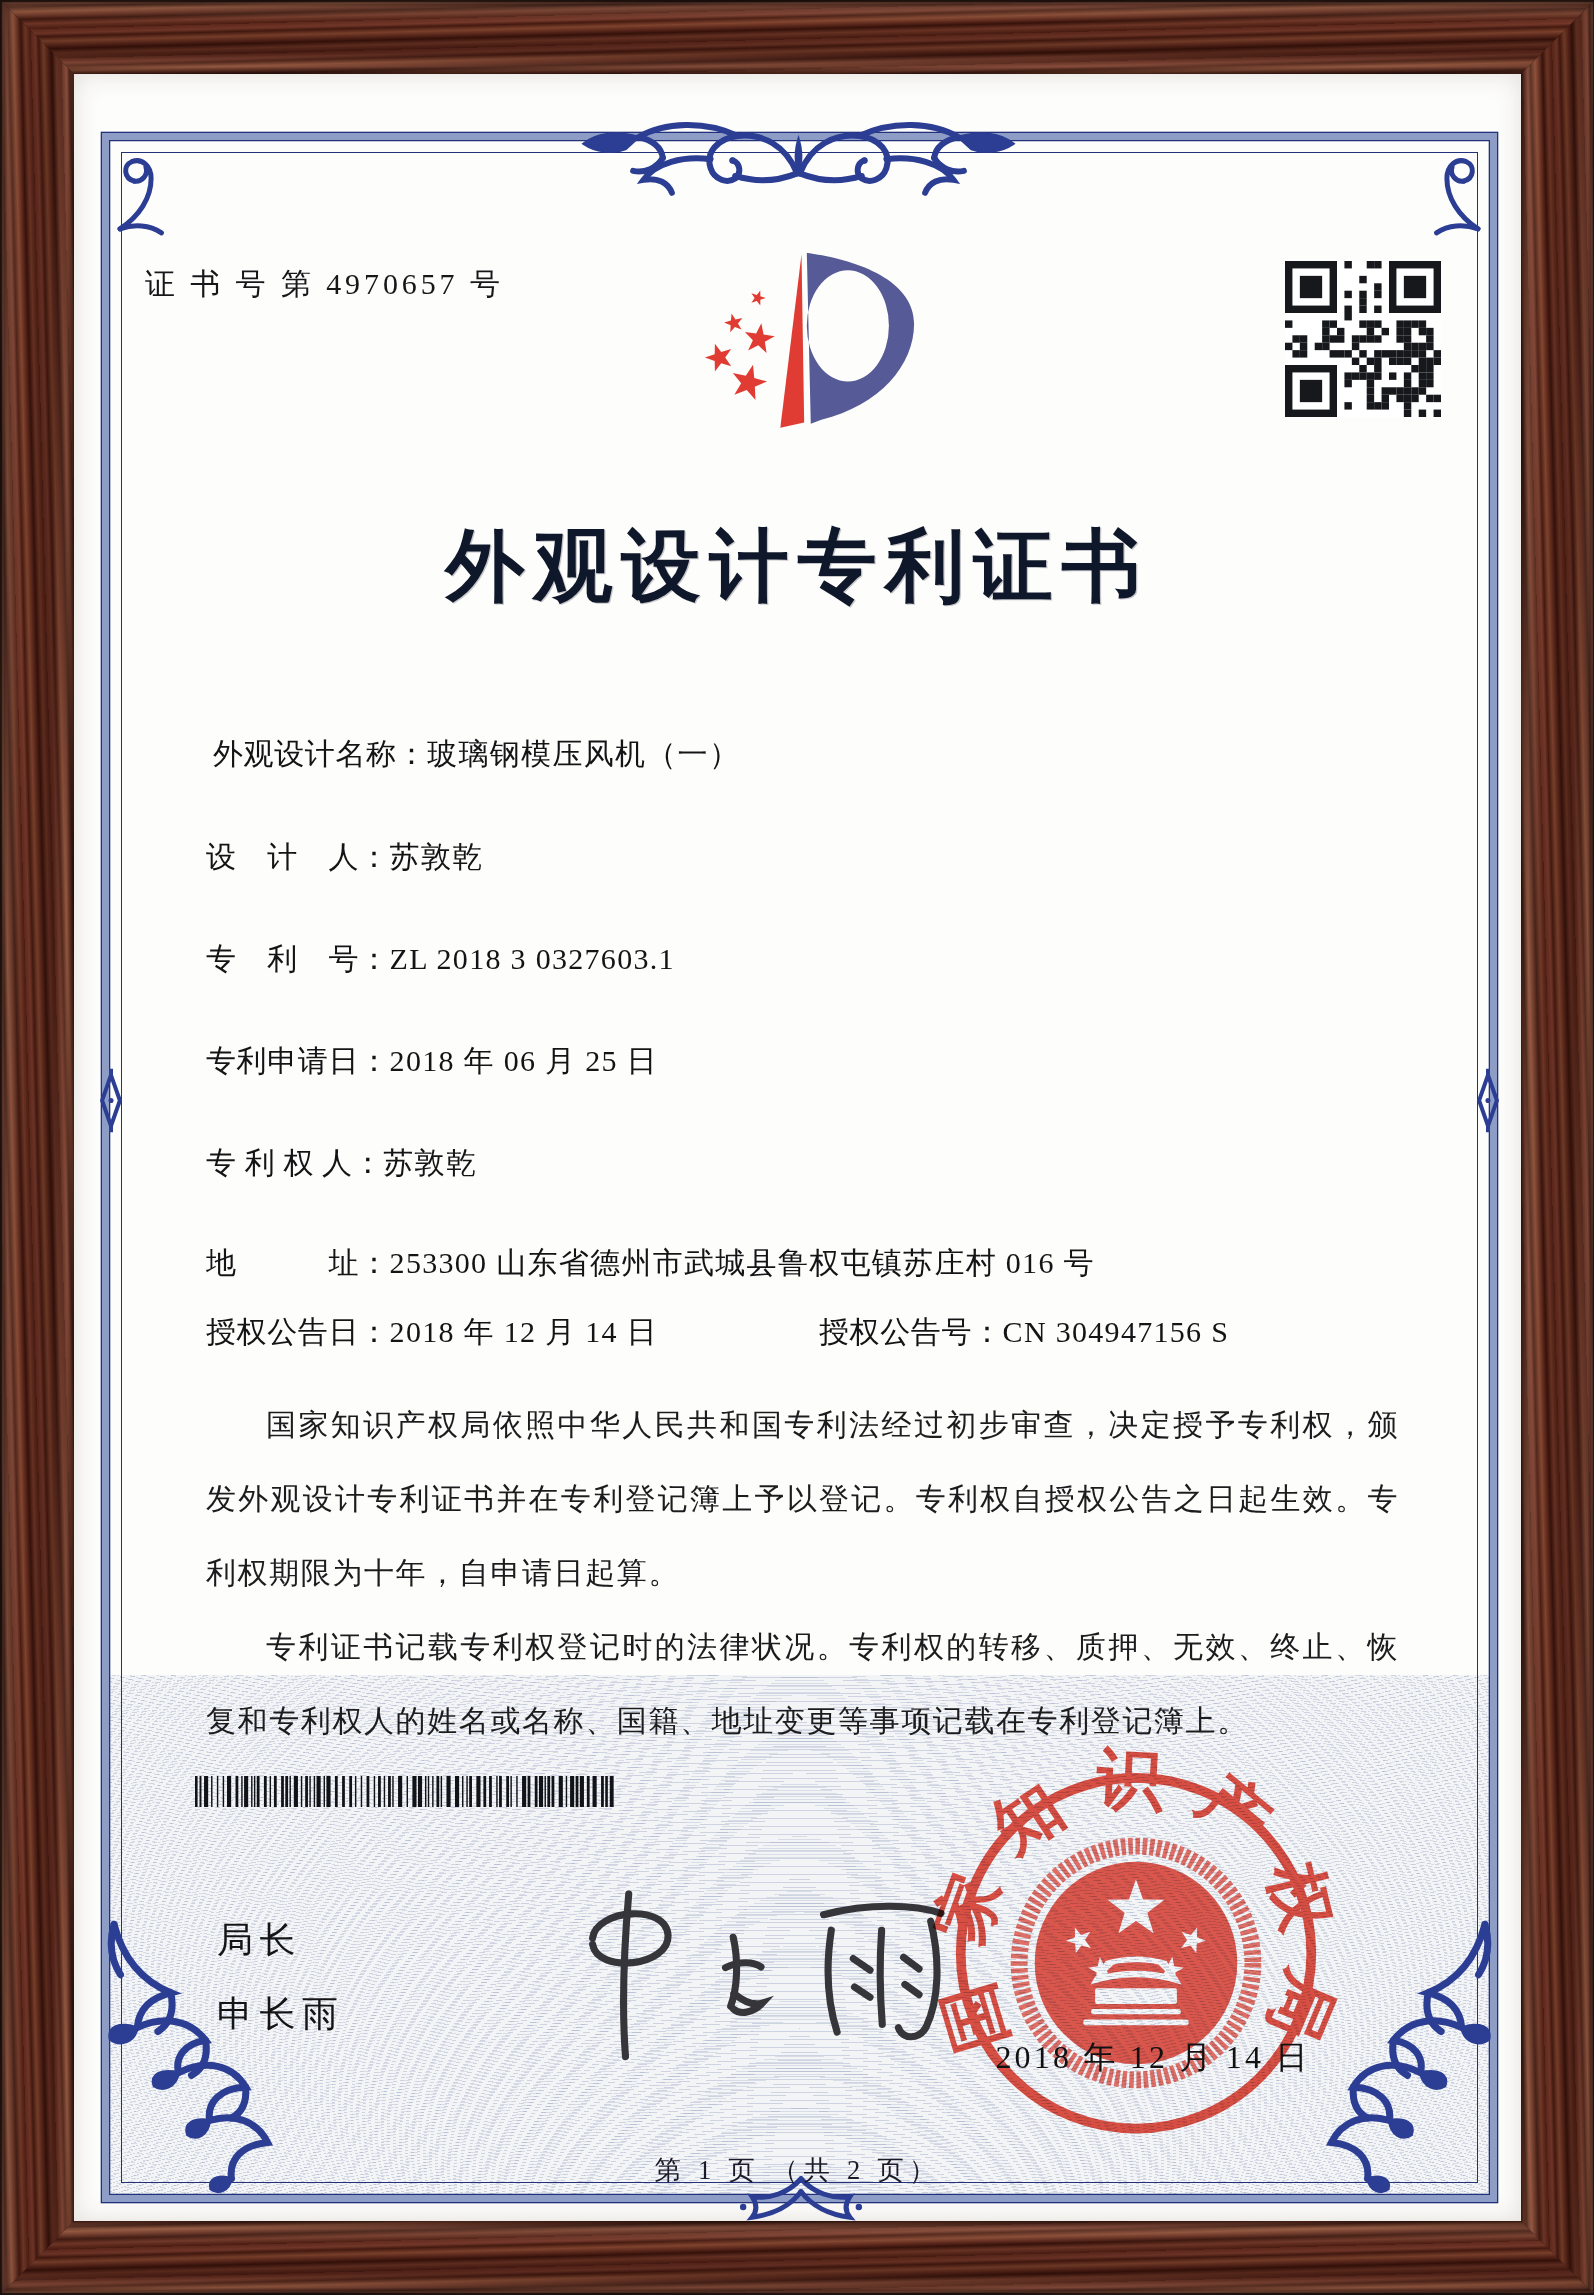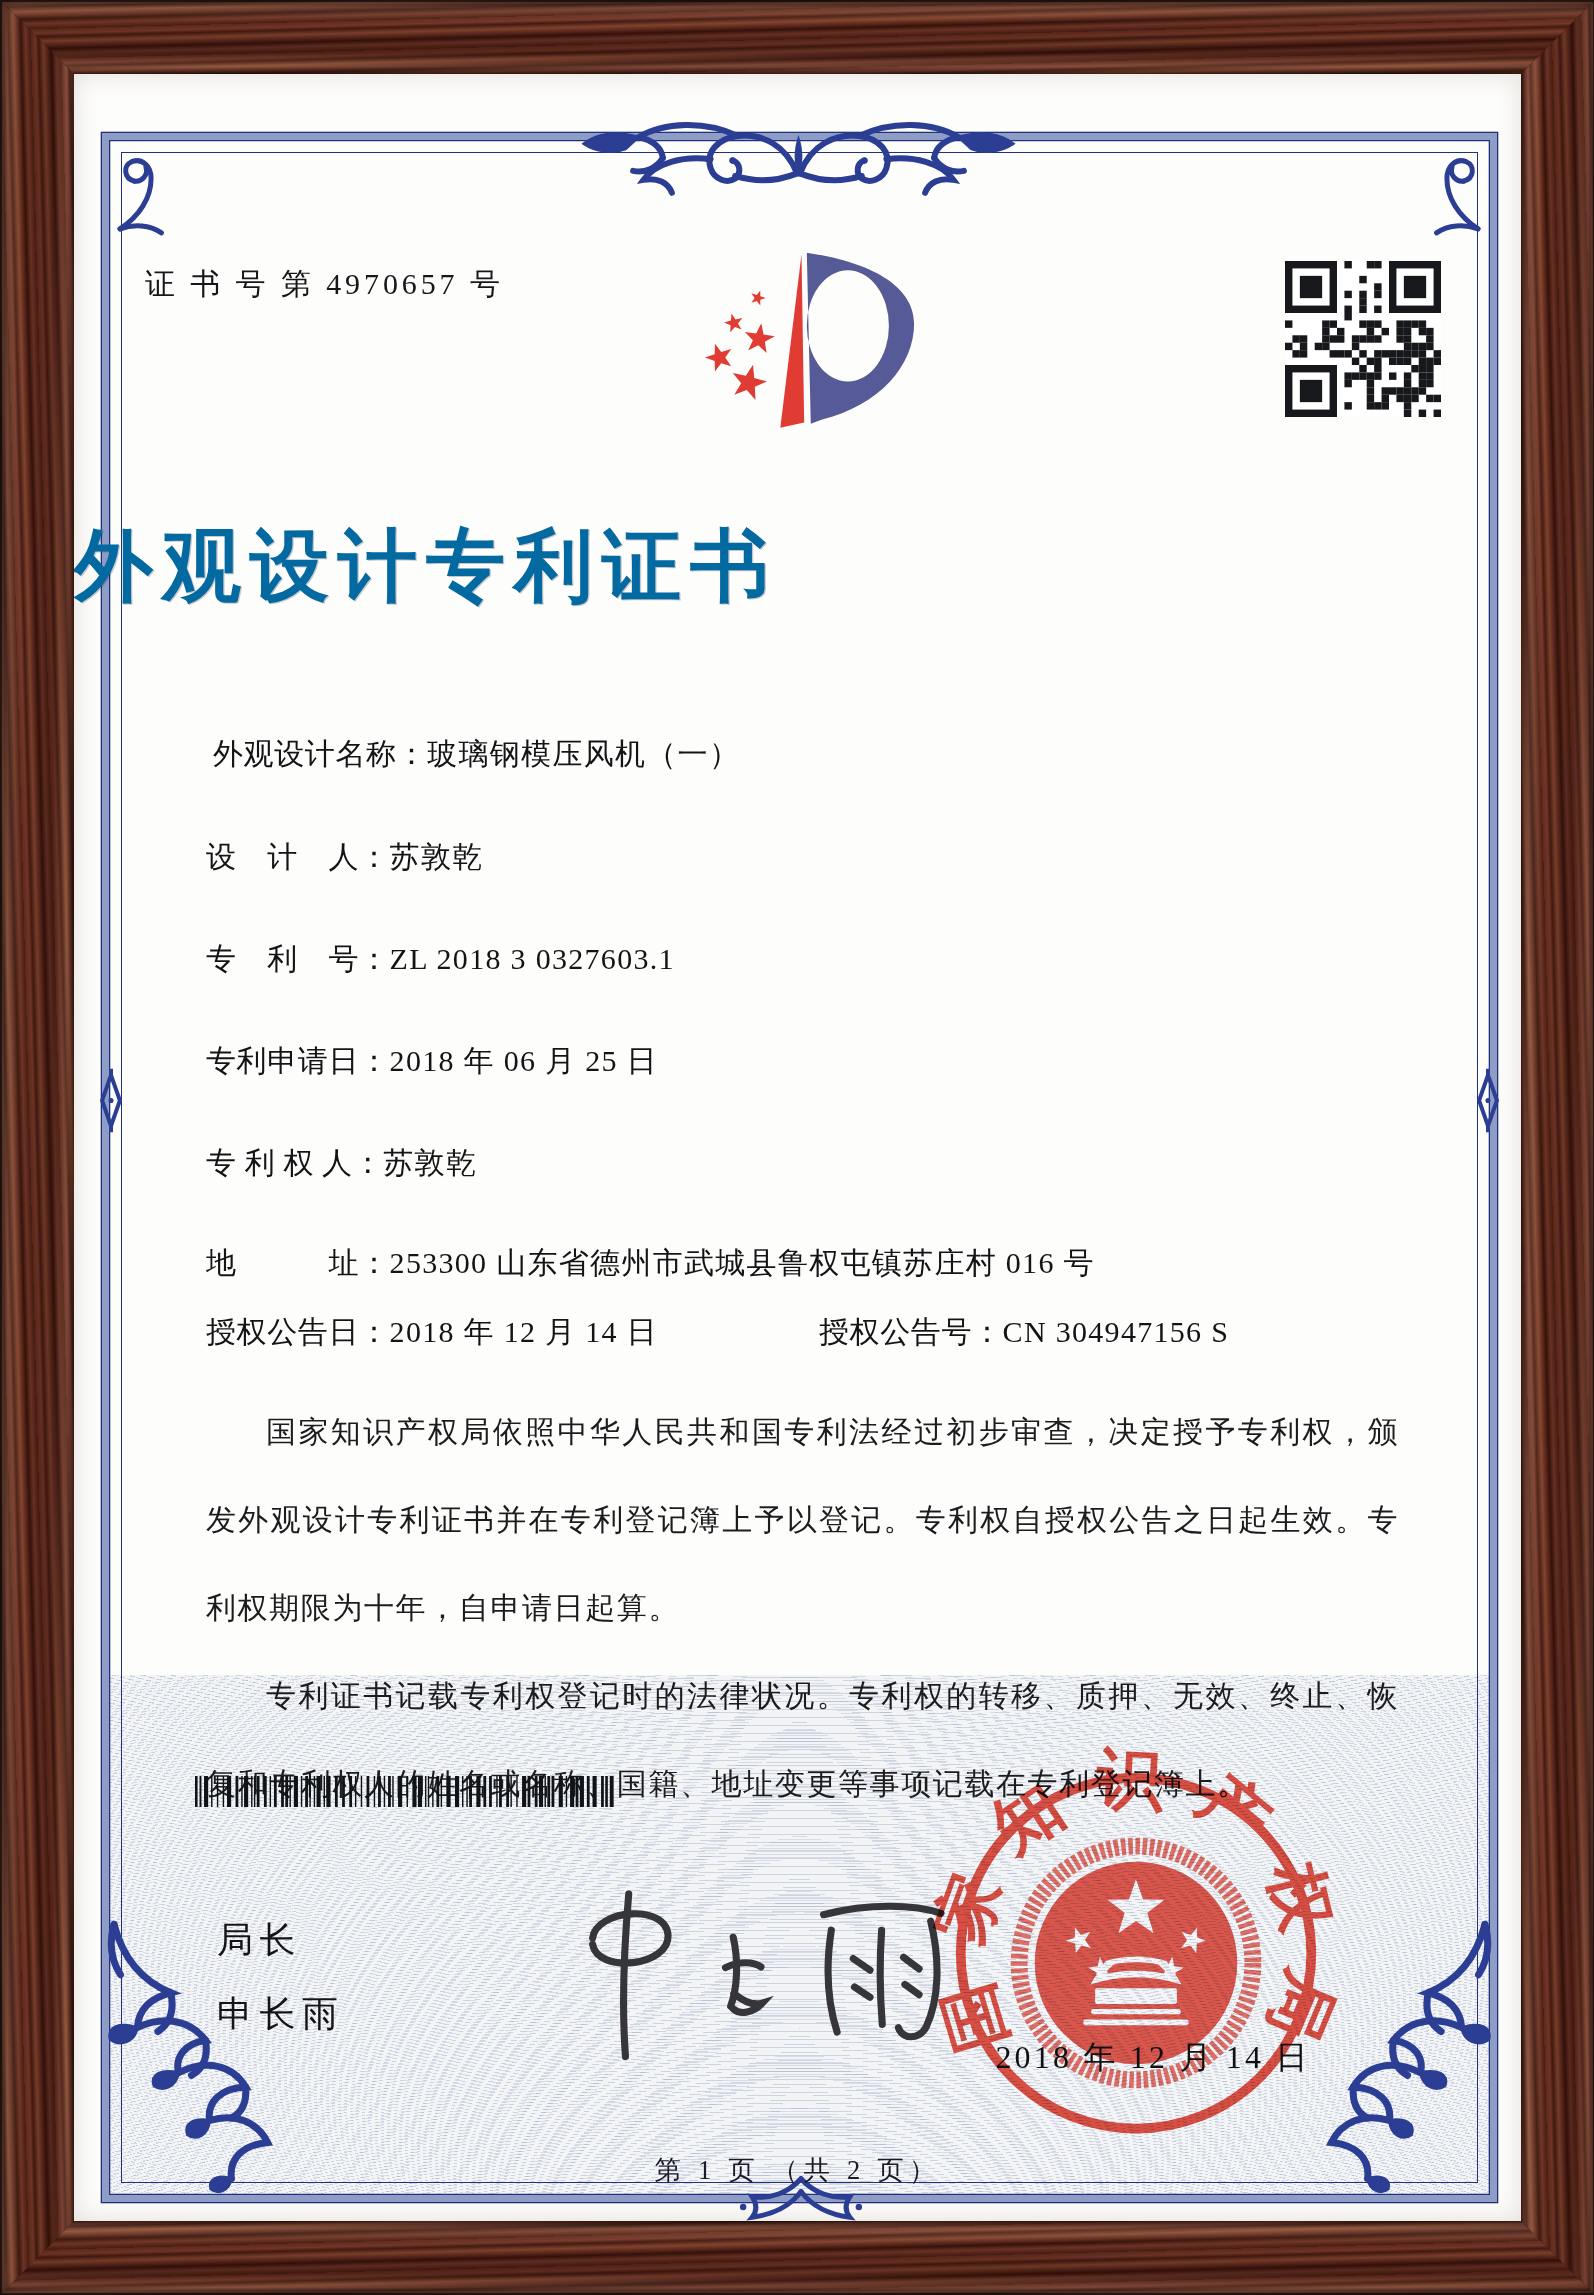--- a/index.html
+++ b/index.html
@@ -34,28 +34,28 @@
   .rule-band{position:absolute;left:28px;right:24.5px;top:59px;bottom:19.4px;z-index:1;pointer-events:none;
     border:7px solid #8e9dc6;box-shadow:0 0 0 1.3px #23307a, inset 0 0 0 1.3px #23307a;}
   .rule-inner{position:absolute;left:47px;right:43px;top:78px;bottom:38px;z-index:1;pointer-events:none;
     border:1.3px solid #23307a;}
   
   .orn{position:absolute;z-index:2;pointer-events:none;}
   .orn path,.orn circle{vector-effect:non-scaling-stroke;}
   
   .abs{position:absolute;z-index:3;}
   .certno{left:71px;top:190px;font-size:30px;color:#17171a;letter-spacing:3.9px;}
-  .title{left:0;width:100%;top:440px;font-family:"Liberation Sans","DejaVu Sans",sans-serif;
-         font-weight:700;font-size:79px;letter-spacing:9px;color:#0369a1;
+  .title{left:0;width:100%;top:440px;text-align:center;font-family:"Liberation Sans","DejaVu Sans",sans-serif;
+         font-weight:700;font-size:79px;letter-spacing:9px;color:#0f172a;
          text-shadow:1.3px 1.3px 0 rgba(40,40,60,.25);}
   .row{left:132px;font-size:30px;color:#141416;white-space:nowrap;}
   .row .lbl{letter-spacing:0.6px;}
   .row .val{letter-spacing:1.3px;}
   .grant2{position:absolute;left:613px;top:0;}
-  .bodytext{left:132px;top:1314px;width:1193px;font-size:30px;line-height:88px;color:#1c1c1e;
+  .bodytext{left:132px;top:1314px;width:1193px;font-size:30px;line-height:74px;color:#1c1c1e;
             text-align:justify;letter-spacing:1.6px;}
   .bodytext p{margin:0;text-indent:2em;}
   .officer{left:143px;font-size:36px;color:#141416;letter-spacing:6.5px;}
   .sealdate{left:898px;top:1962px;width:362px;text-align:center;font-size:32px;color:#111;
             letter-spacing:3.2px;z-index:5;}
   .footer{left:0;width:100%;top:2078px;text-align:center;font-size:26.5px;color:#1a1a28;letter-spacing:5.2px;}
   .seal-svg{mix-blend-mode:multiply;opacity:.95;}
 </style>
 </head>
 <body>

